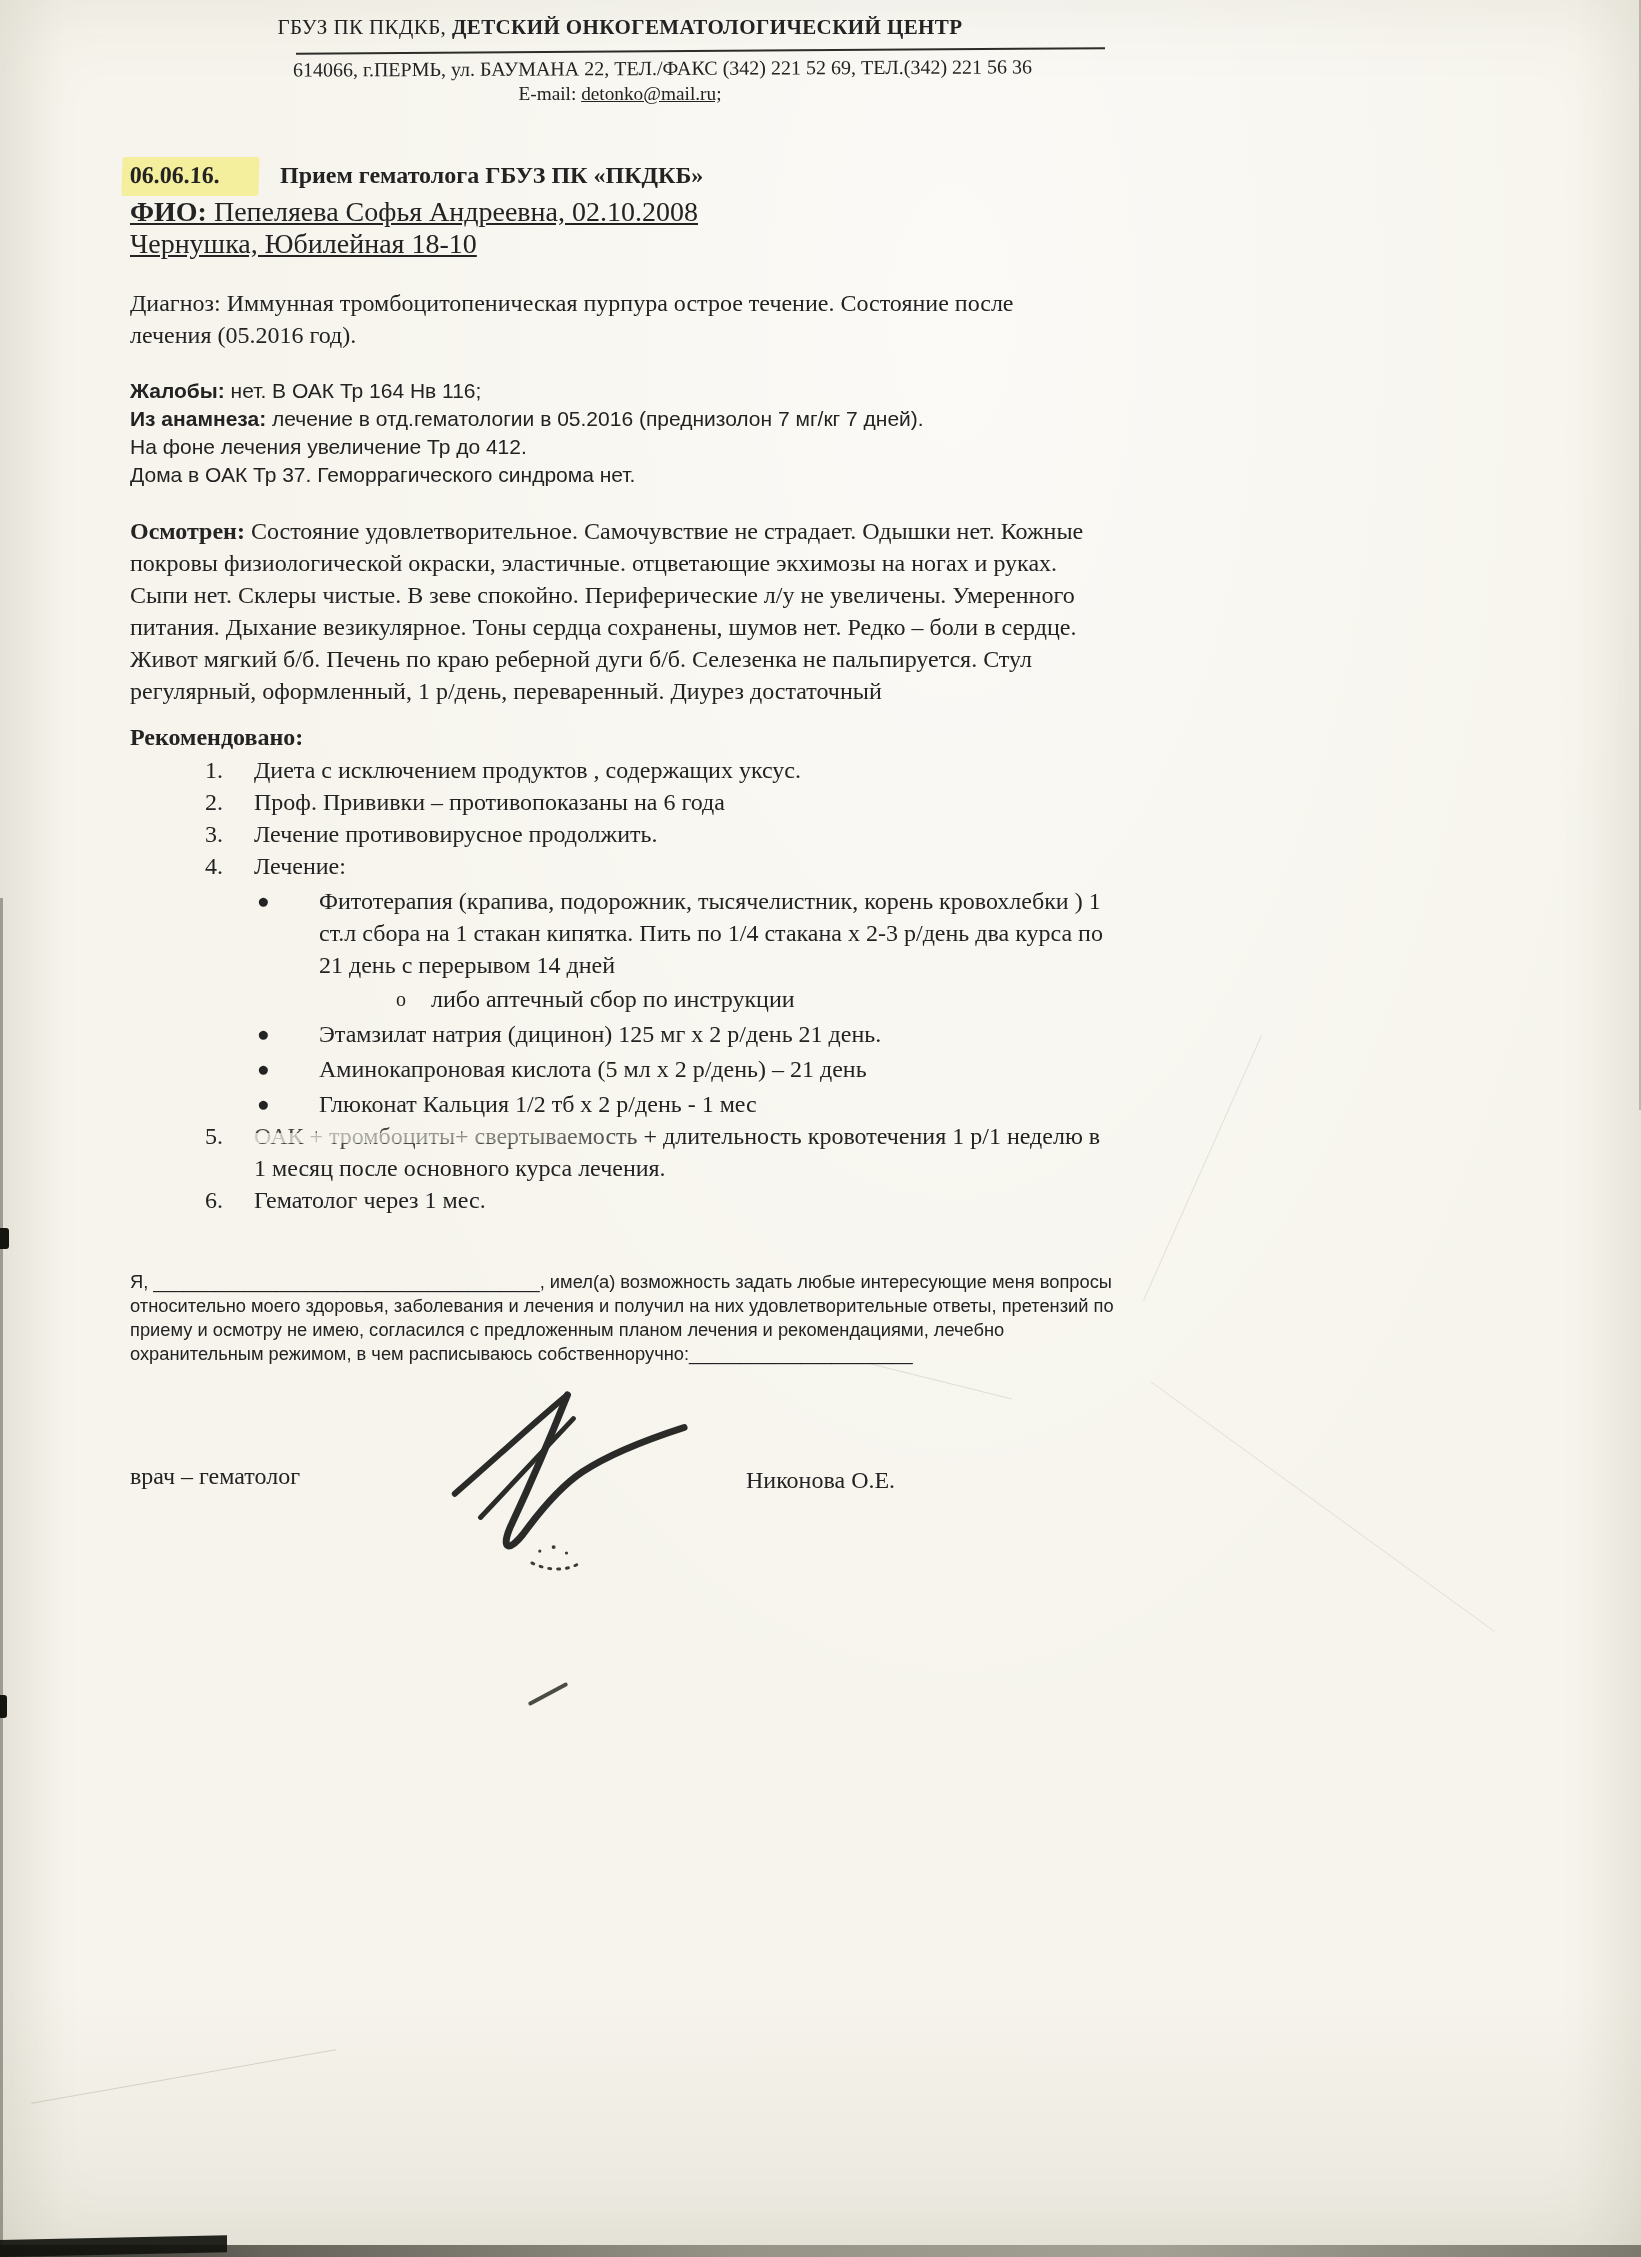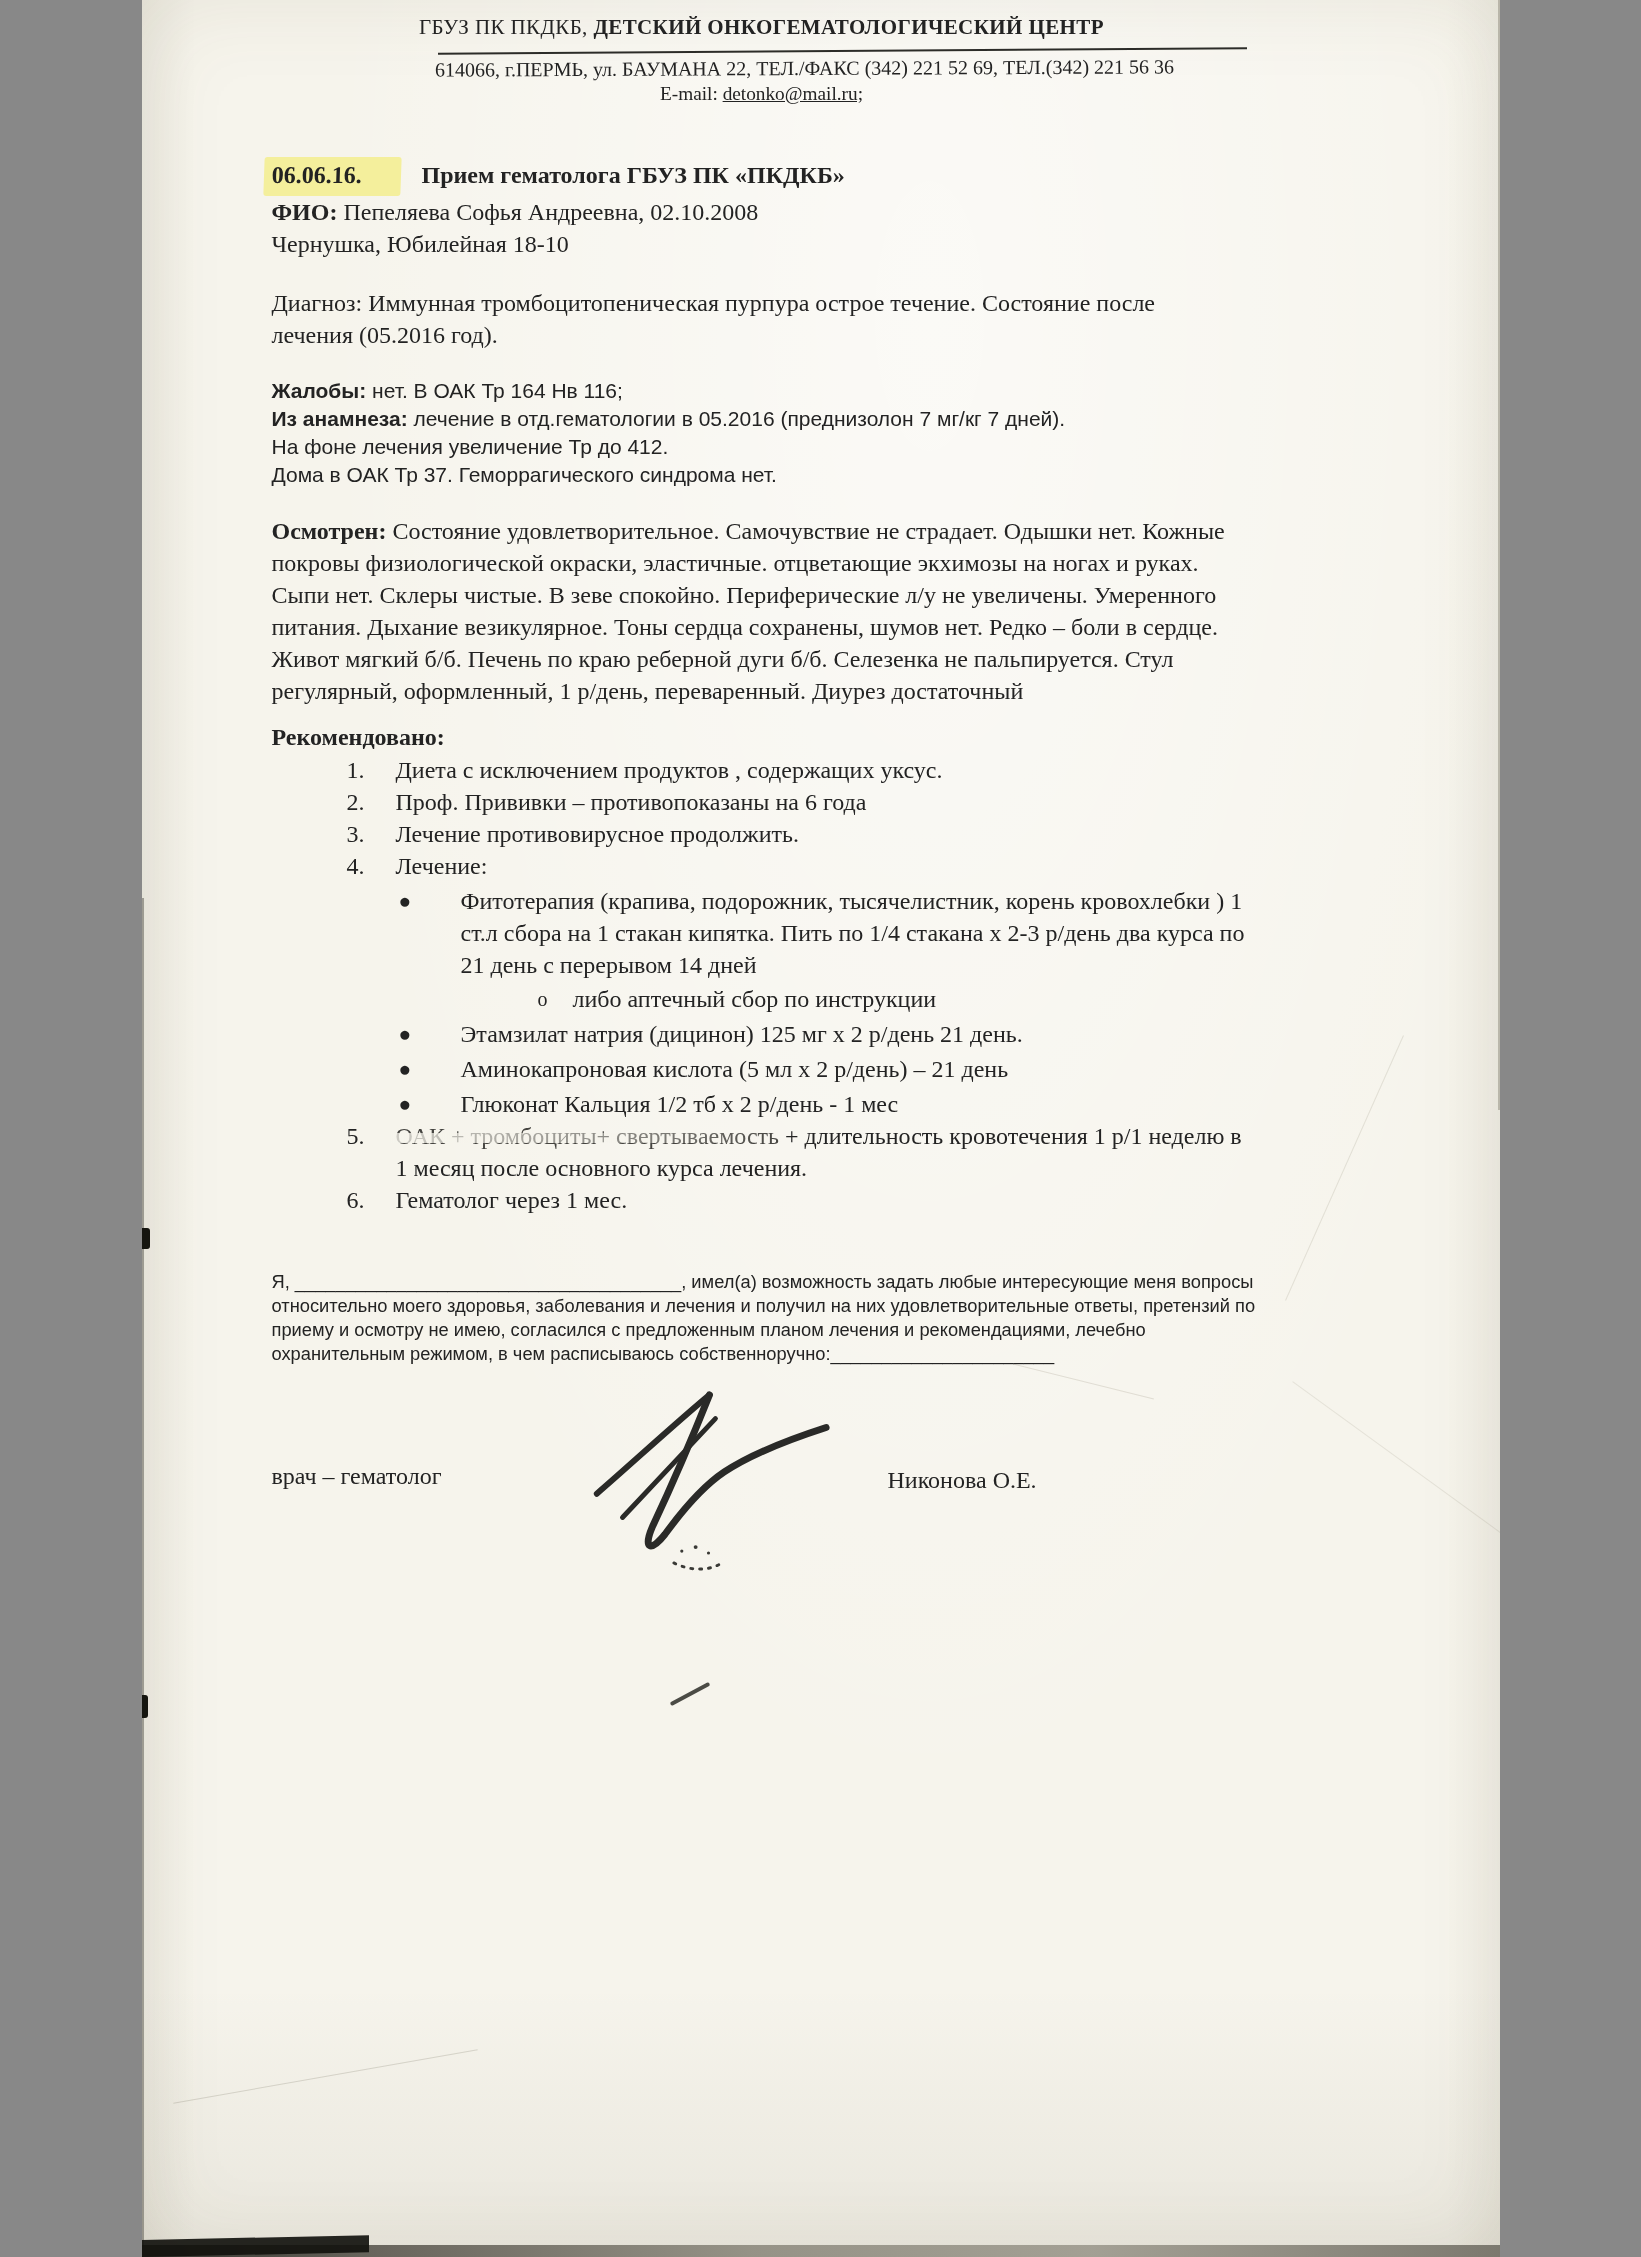--- a/index.html
+++ b/index.html
@@ -1,18 +1,18 @@
 <!DOCTYPE html>
 <html><head>
 <meta charset="utf-8">
 <style>
   html,body { margin:0; padding:0; background:#888; }
   .page {
     position:relative;
-    width:1358px; height:2257px;
+    width:1641px; height:2257px;
     margin:0 auto;
     background:
       radial-gradient(ellipse at 58% 14%, rgba(255,255,255,.55), rgba(255,255,255,0) 55%),
       linear-gradient(to right, rgba(60,50,20,.05), rgba(60,50,20,0) 4%, rgba(60,50,20,0) 96%, rgba(60,50,20,.04)),
       linear-gradient(to bottom, rgba(60,50,20,0) 88%, rgba(60,50,20,.07)),
       #f6f4ec;
     box-shadow: inset 0 0 87px rgba(95,85,50,.10);
     overflow:hidden;
     color:#232323;
     font-family:"Liberation Serif", serif;
@@ -30,21 +30,21 @@
   .visit-line { margin-top:52px; font-size:24px; line-height:33px; }
   .date-highlight {
     background:#f4ef9c;
     display:inline-block;
     padding:1.9px 39px 3.9px 7.7px;
     margin-left:-7.7px;
     border-radius:2.9px;
     transform:skewX(-2deg);
   }
   .vtitle { margin-left:21px; }
-  .line { font-size:24px; line-height:32px; }
+  .line { font-size:28px; line-height:32px;text-decoration:underline; }
   .para { margin:27px 0 0 0; font-size:24px; line-height:32px; width:975px; }
   .para.diag { width:917px; }
   
   .sans-block { margin-top:26px; font-family:"Liberation Sans", sans-serif; font-size:21px; line-height:28px; }
   
   .exam { margin-top:26px; }
   
   .rec { margin-top:14px; font-size:24px; line-height:32px; }
   .rec-label { margin-bottom:1.9px; }
   .num-item { position:relative; padding-left:124px; }

